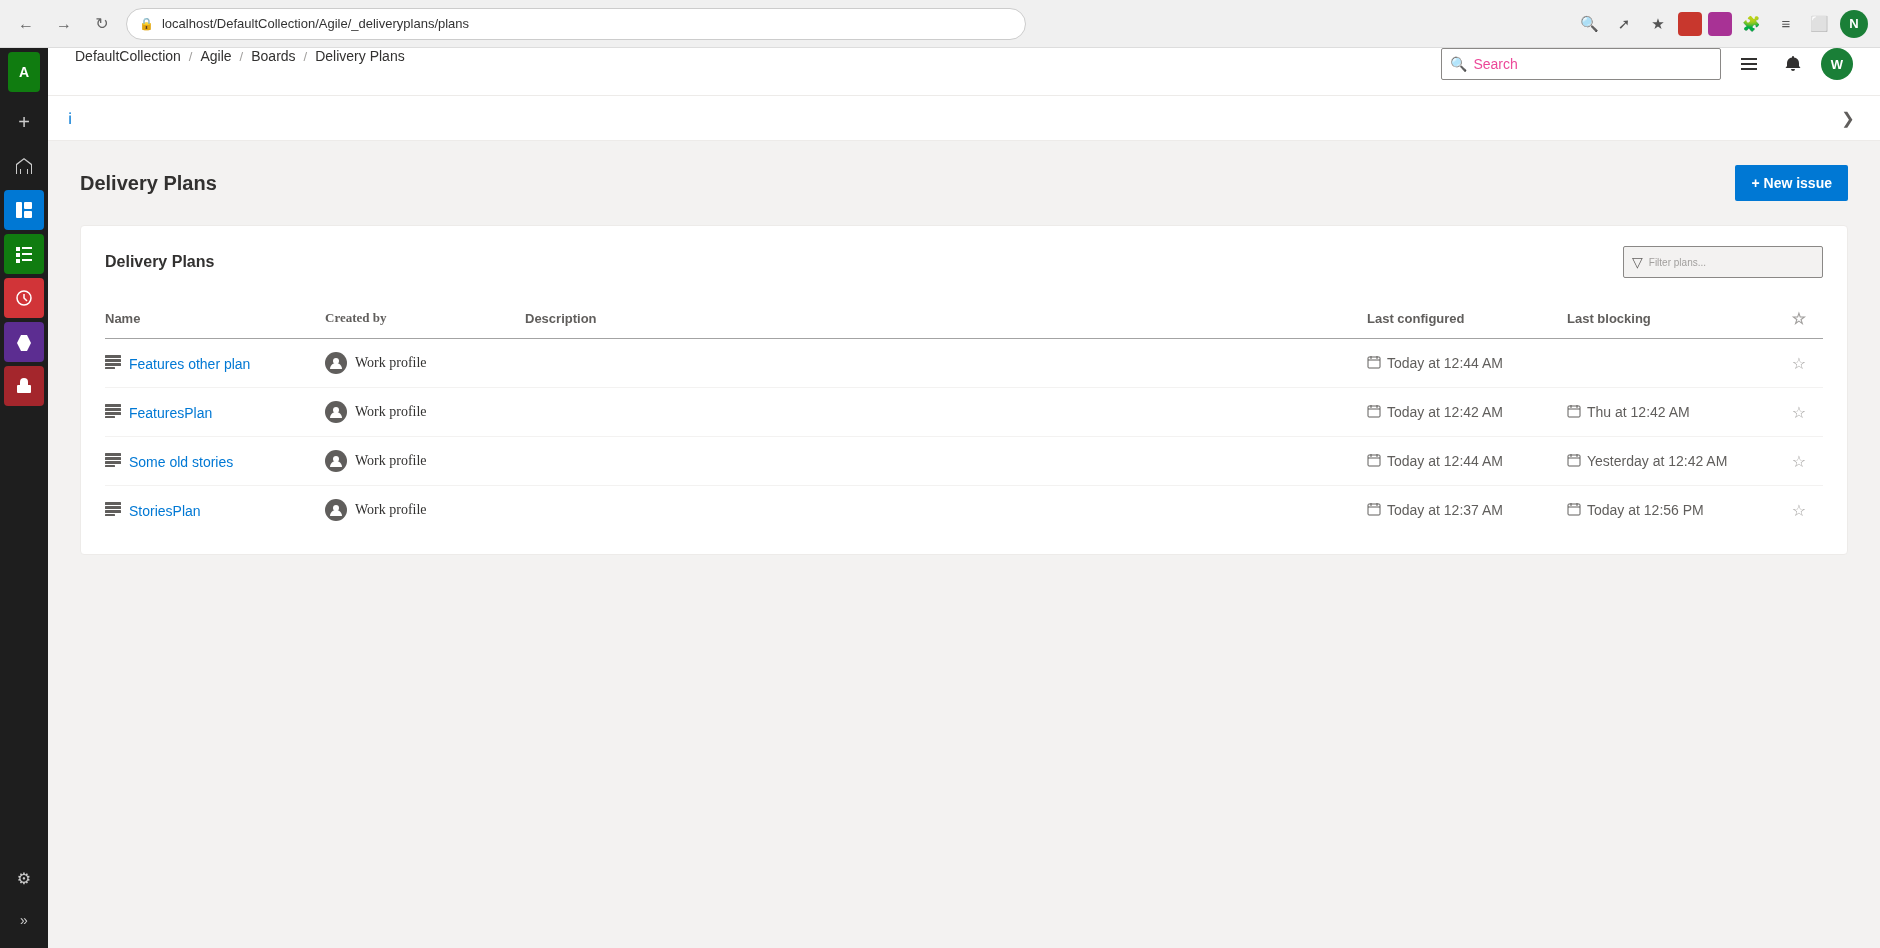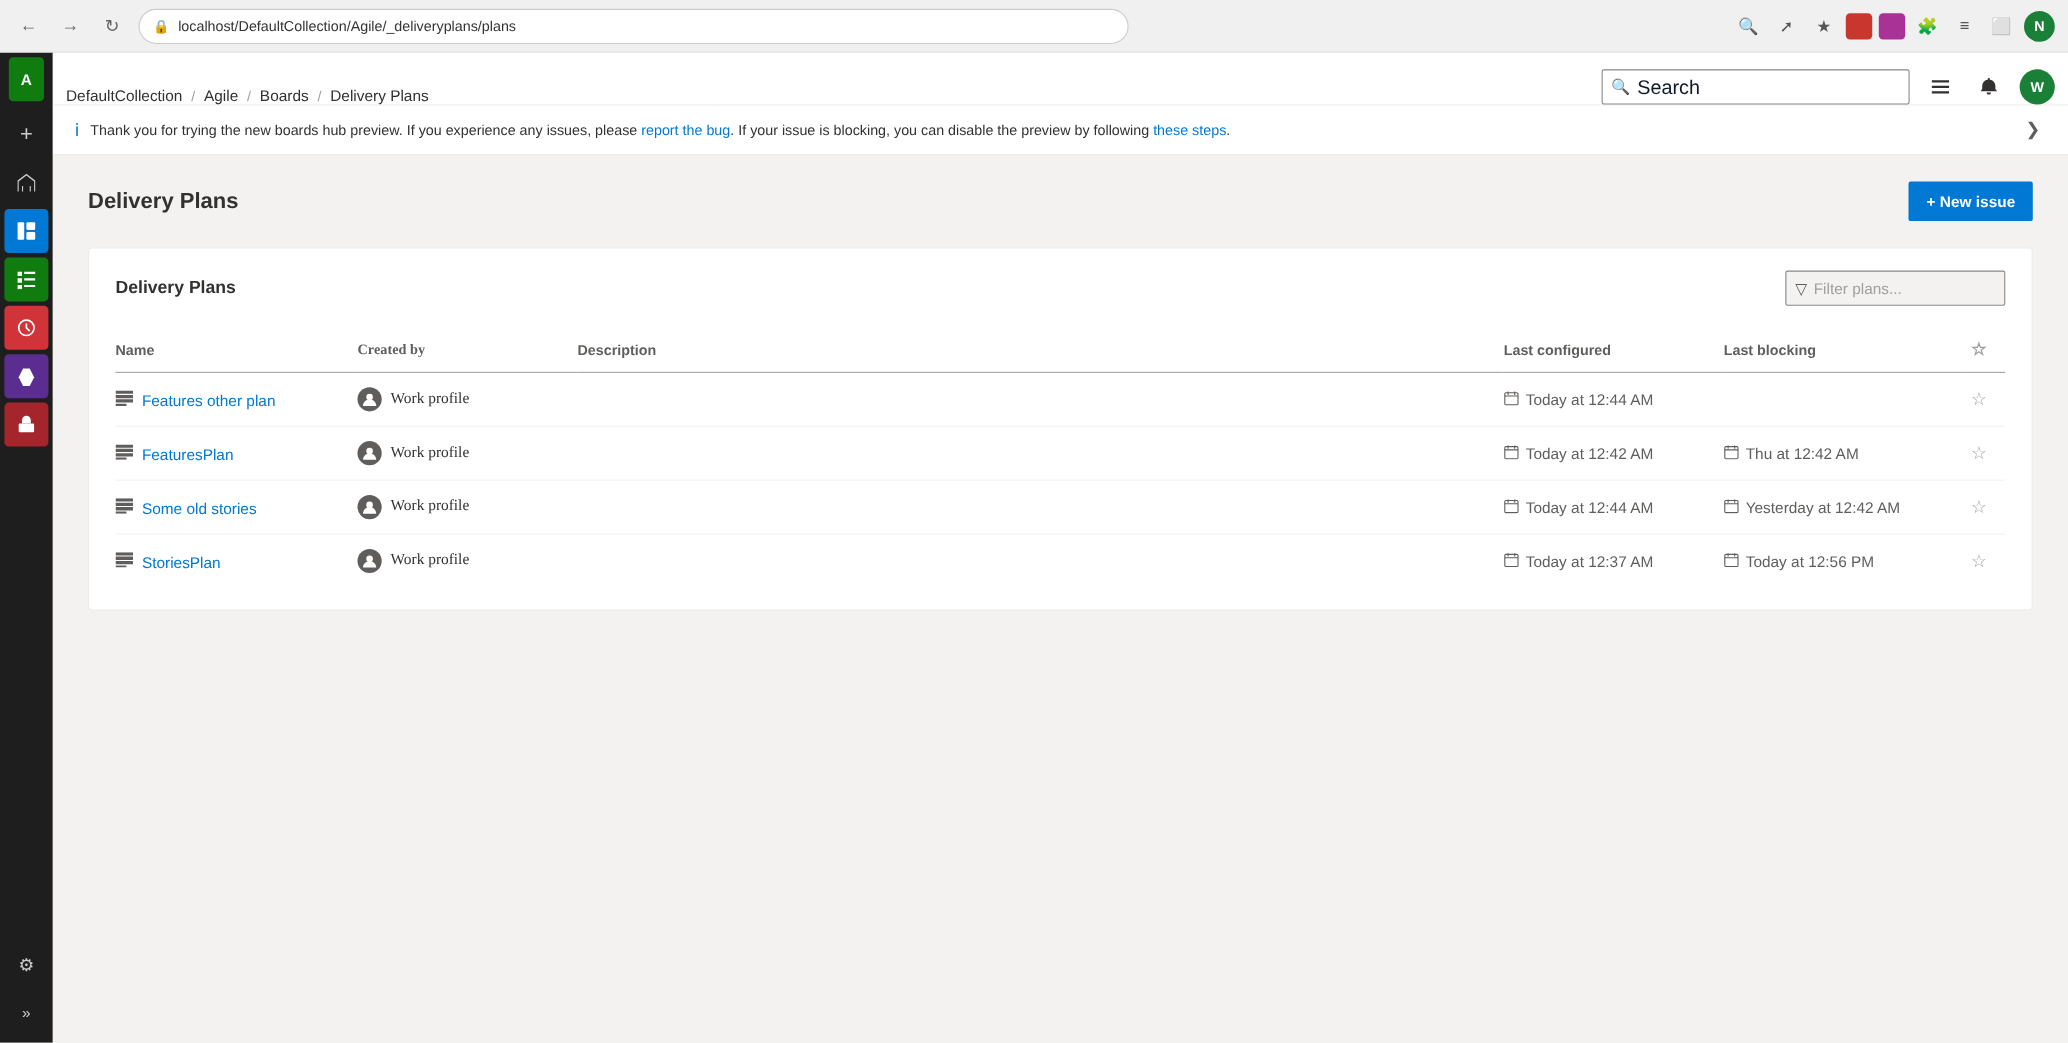--- a/index.html
+++ b/index.html
@@ -138,22 +138,22 @@
       background: #f3f2f1;
       overflow: hidden;
     }
 
     
     .top-nav {
       height: 48px;
       background: white;
       border-bottom: 1px solid #edebe9;
       display: flex;
-      align-items: flex-end;
-      padding: 0 12px;
+      align-items: flex-start;
+      padding: 0 27px;
       gap: 0;
     }
     .breadcrumb {
       display: flex;
       align-items: center;
       gap: 8px;
       font-size: 14px;
       color: #323130;
       flex: 1;
     }
@@ -174,22 +174,22 @@
       border: 1px solid #8a8886;
       border-radius: 2px;
       background: white;
       display: flex;
       align-items: center;
       padding: 0 8px;
       gap: 6px;
       cursor: text;
     }
     .search-placeholder {
-      font-size: 18px;
-      color: #0f172a;
+      font-size: 14px;
+      color: #ec4899;
     }
     .nav-icon-btn {
       width: 32px; height: 32px;
       display: flex; align-items: center; justify-content: center;
       cursor: pointer;
       color: #323130;
       font-size: 16px;
       border-radius: 2px;
     }
     .profile-circle-nav {
@@ -290,21 +290,21 @@
       border: 1px solid #8a8886;
       border-radius: 2px;
       background: #f3f2f1;
       display: flex;
       align-items: center;
       padding: 0 8px;
       gap: 6px;
       cursor: text;
     }
     .filter-placeholder {
-      font-size: 14px;
+      font-size: 10px;
       color: #a19f9d;
     }
     .filter-icon { color: #605e5c; font-size: 14px; }
 
     
     .plans-table {
       width: 100%;
       border-collapse: collapse;
     }
     .plans-table thead tr {
@@ -479,23 +479,20 @@
           <svg width="16" height="16" viewBox="0 0 16 16" fill="#323130">
               <path d="M8 0a1 1 0 011 1v.5A5.5 5.5 0 0114 7v3l1.5 2H.5L2 10V7A5.5 5.5 0 017 1.5V1a1 1 0 011-1zm0 15a2 2 0 01-2-2h4a2 2 0 01-2 2z"></path>
             </svg>
         </div>
         <div class="profile-circle-nav">W</div>
       </div>
     </div>
 
     <div class="info-banner">
       <span class="info-icon">ℹ</span>
-      <span>
-        <span>Thank you for trying the new boards hub preview. If you experience any issues, please </span><a class="info-link">report the bug</a><span>. If your issue is blocking, you can disable the preview by following </span><a class="info-link">these steps</a><span>.</span>
-      </span>
       <div class="info-close">❯</div>
     </div>
 
     <div class="content-area">
       <div class="page-header">
         <h1 class="page-title">Delivery Plans</h1>
         <button class="new-plan-btn">+ New issue</button>
       </div>
 
       <div class="plans-card">

